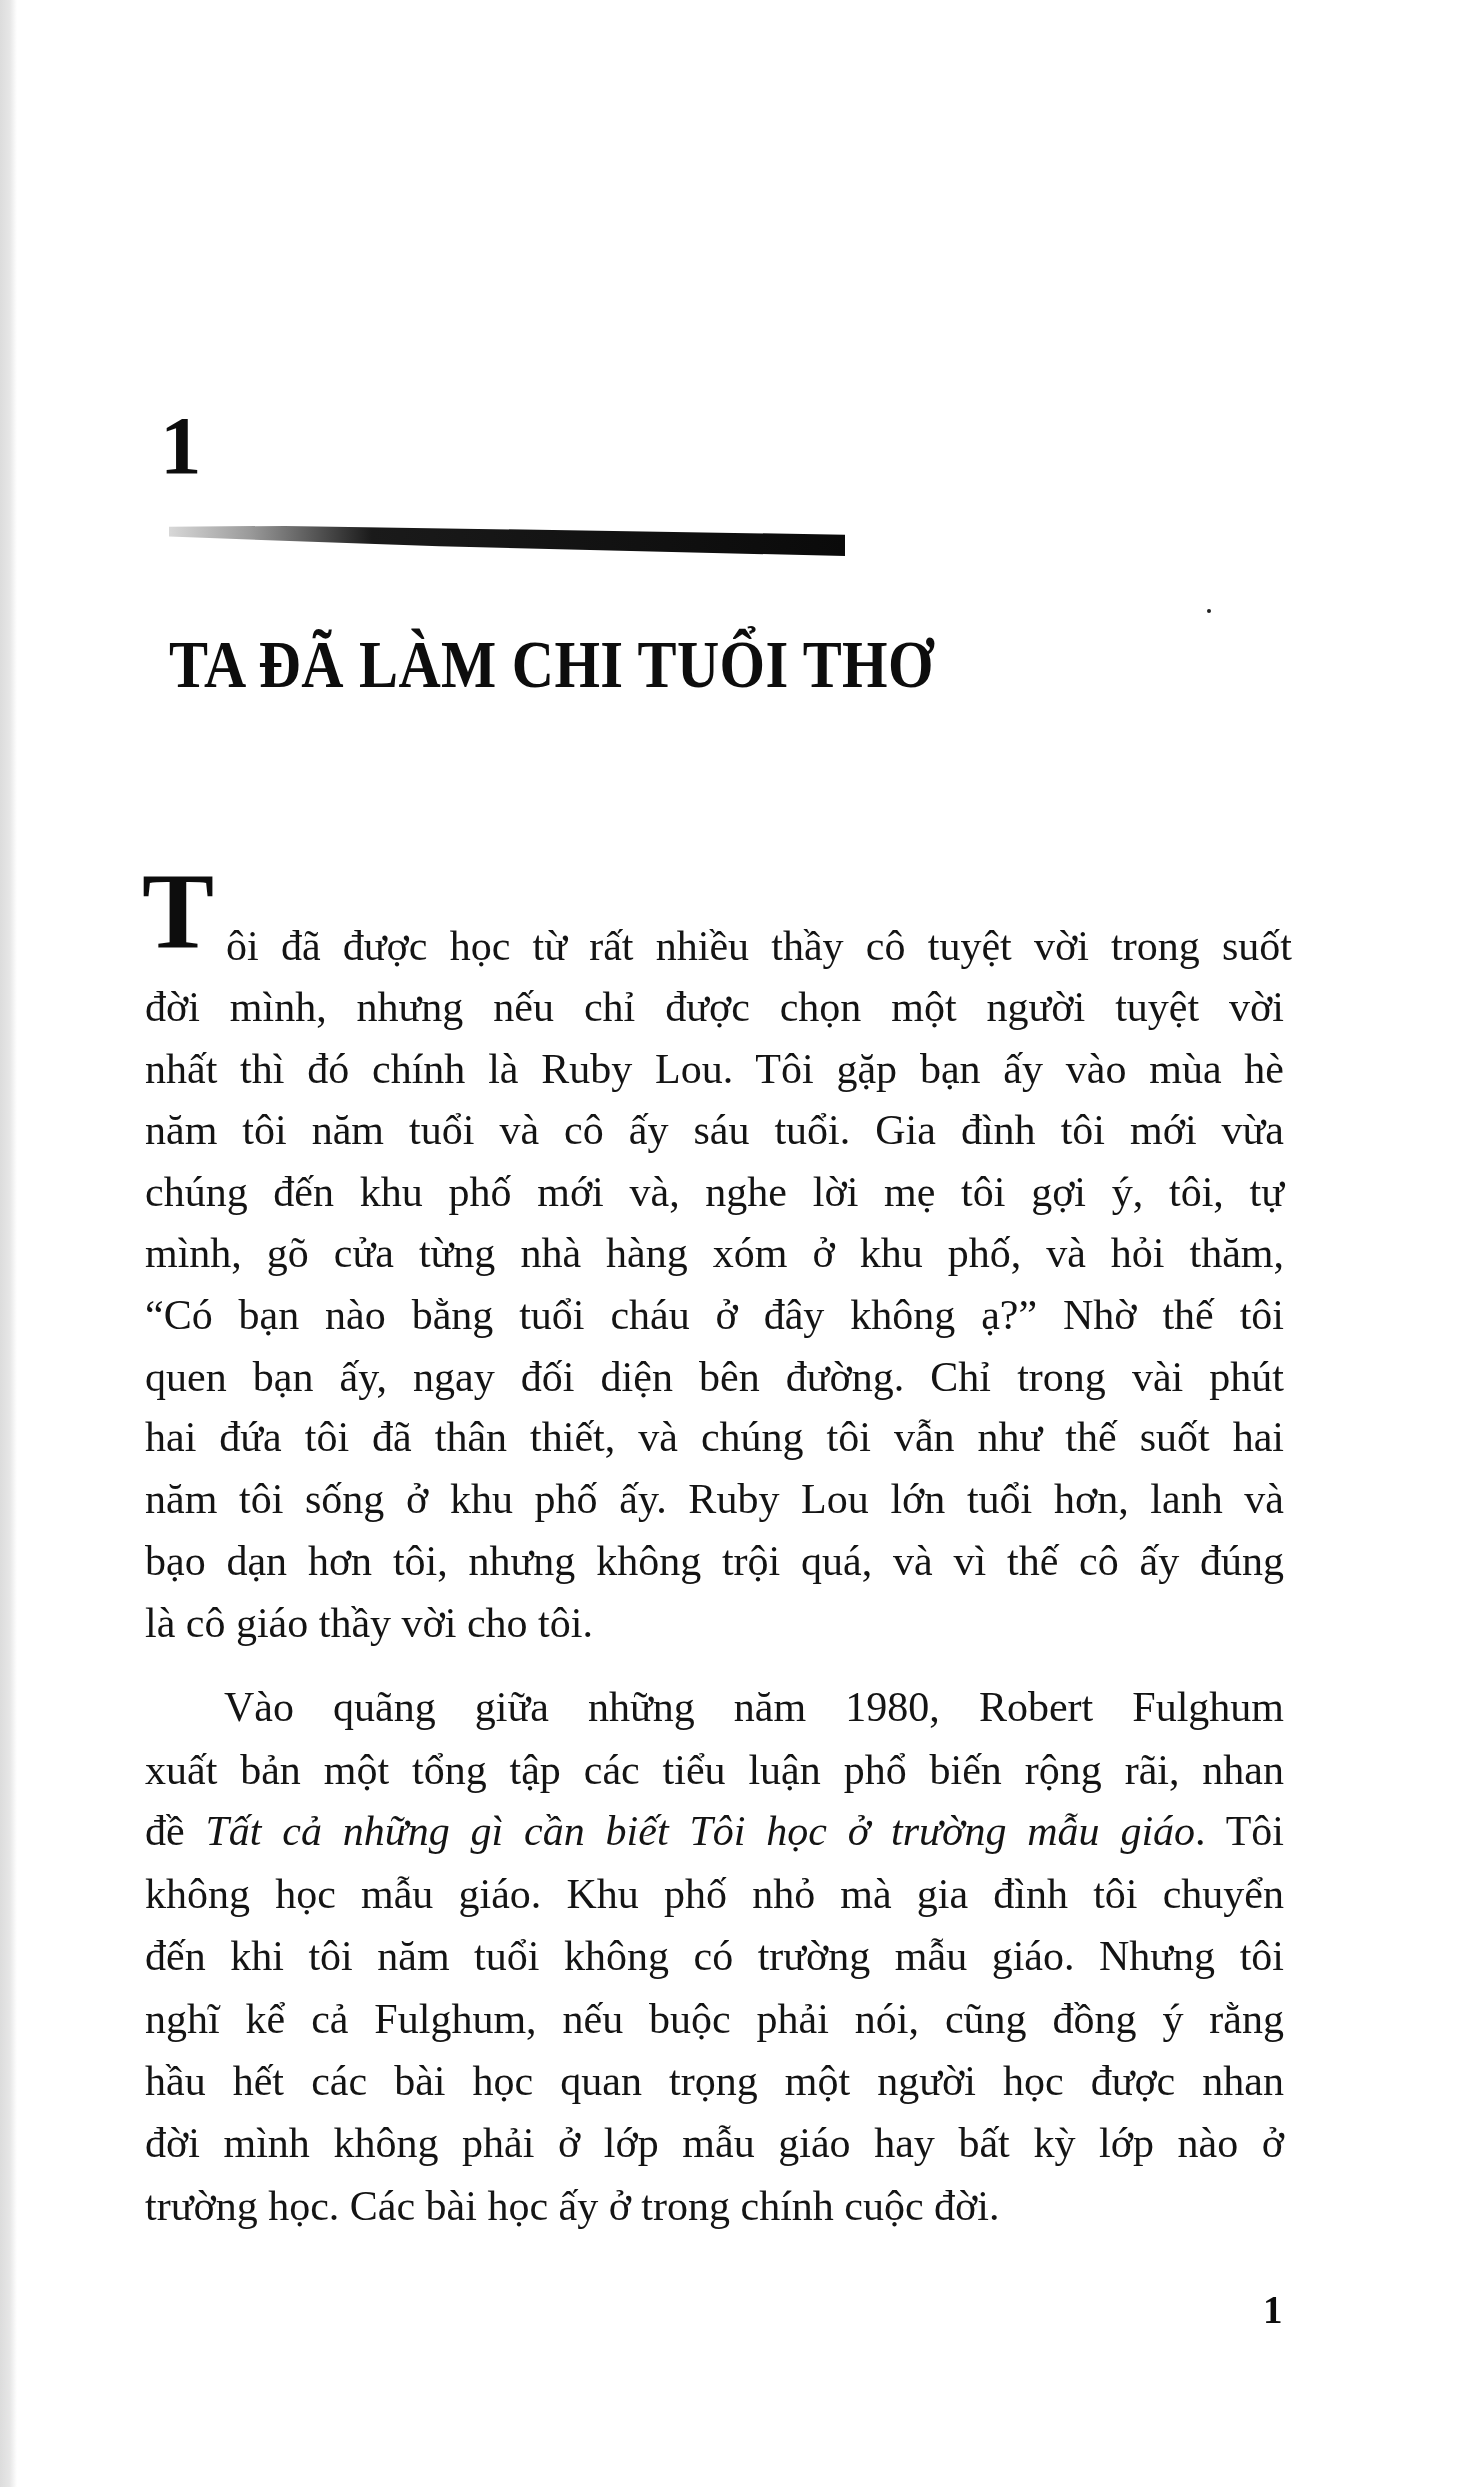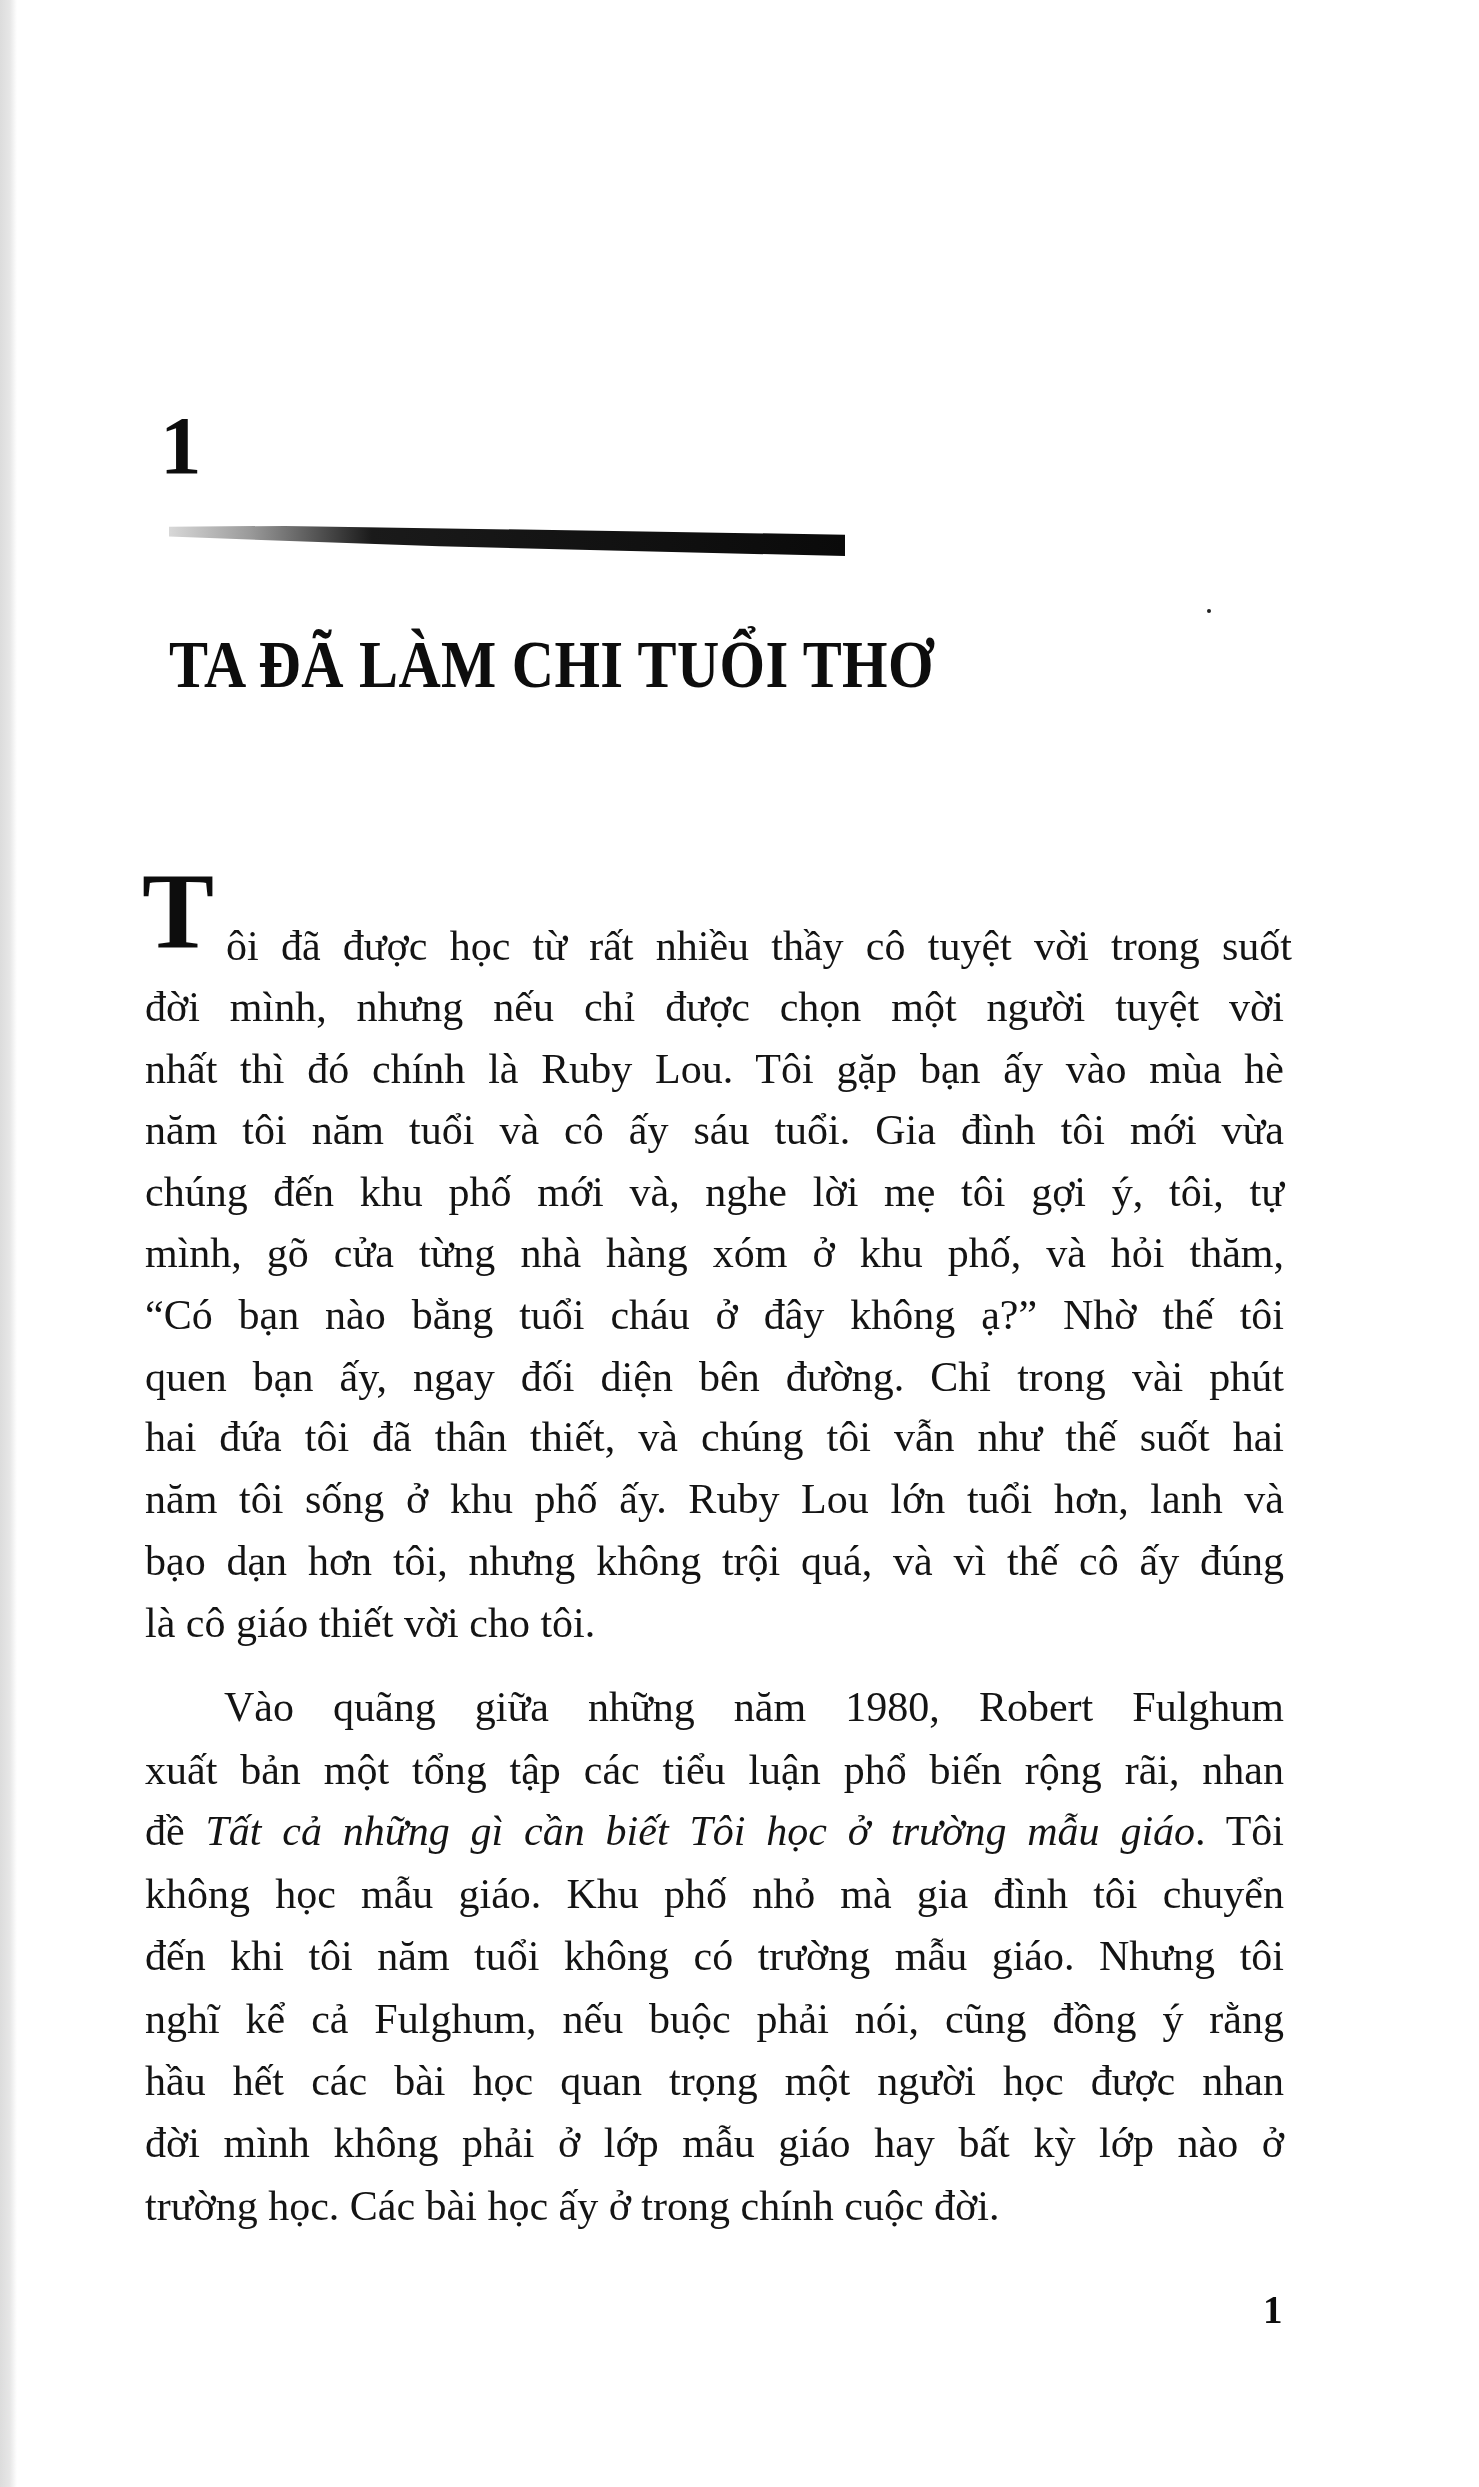--- a/index.html
+++ b/index.html
@@ -121,21 +121,21 @@
   <div class="line" style="top:986px">đời mình, nhưng nếu chỉ được chọn một người tuyệt vời</div>
   <div class="line" style="top:1048px">nhất thì đó chính là Ruby Lou. Tôi gặp bạn ấy vào mùa hè</div>
   <div class="line" style="top:1109px">năm tôi năm tuổi và cô ấy sáu tuổi. Gia đình tôi mới vừa</div>
   <div class="line" style="top:1171px">chúng đến khu phố mới và, nghe lời mẹ tôi gợi ý, tôi, tự</div>
   <div class="line" style="top:1232px">mình, gõ cửa từng nhà hàng xóm ở khu phố, và hỏi thăm,</div>
   <div class="line" style="top:1294px">“Có bạn nào bằng tuổi cháu ở đây không ạ?” Nhờ thế tôi</div>
   <div class="line" style="top:1356px">quen bạn ấy, ngay đối diện bên đường. Chỉ trong vài phút</div>
   <div class="line" style="top:1416px">hai đứa tôi đã thân thiết, và chúng tôi vẫn như thế suốt hai</div>
   <div class="line" style="top:1478px">năm tôi sống ở khu phố ấy. Ruby Lou lớn tuổi hơn, lanh và</div>
   <div class="line" style="top:1540px">bạo dạn hơn tôi, nhưng không trội quá, và vì thế cô ấy đúng</div>
-  <div class="line last" style="top:1602px">là cô giáo thiết vời cho tôi.</div>
+  <div class="line last" style="top:1602px">là cô giáo thầy vời cho tôi.</div>
 </div>
 
 <div>
   <div class="line indent" style="top:1686px">Vào quãng giữa những năm 1980, Robert Fulghum</div>
   <div class="line" style="top:1749px">xuất bản một tổng tập các tiểu luận phổ biến rộng rãi, nhan</div>
   <div class="line" style="top:1810px"><span>đề </span><em>Tất cả những gì cần biết Tôi học ở trường mẫu giáo</em><span>. Tôi</span></div>
   <div class="line" style="top:1873px">không học mẫu giáo. Khu phố nhỏ mà gia đình tôi chuyển</div>
   <div class="line" style="top:1935px">đến khi tôi năm tuổi không có trường mẫu giáo. Nhưng tôi</div>
   <div class="line" style="top:1998px">nghĩ kể cả Fulghum, nếu buộc phải nói, cũng đồng ý rằng</div>
   <div class="line" style="top:2060px">hầu hết các bài học quan trọng một người học được nhan</div>

